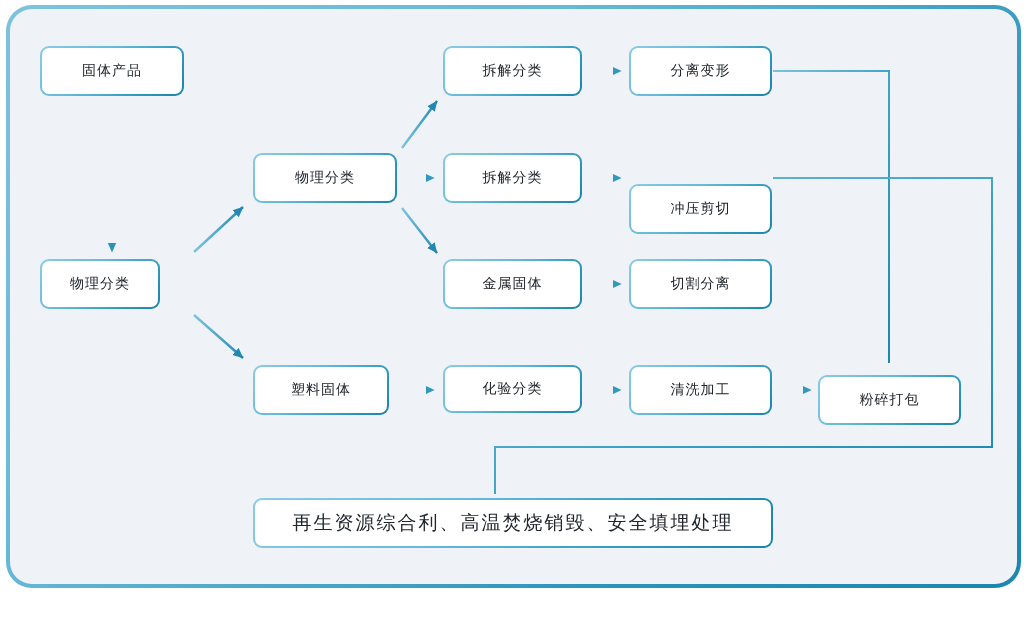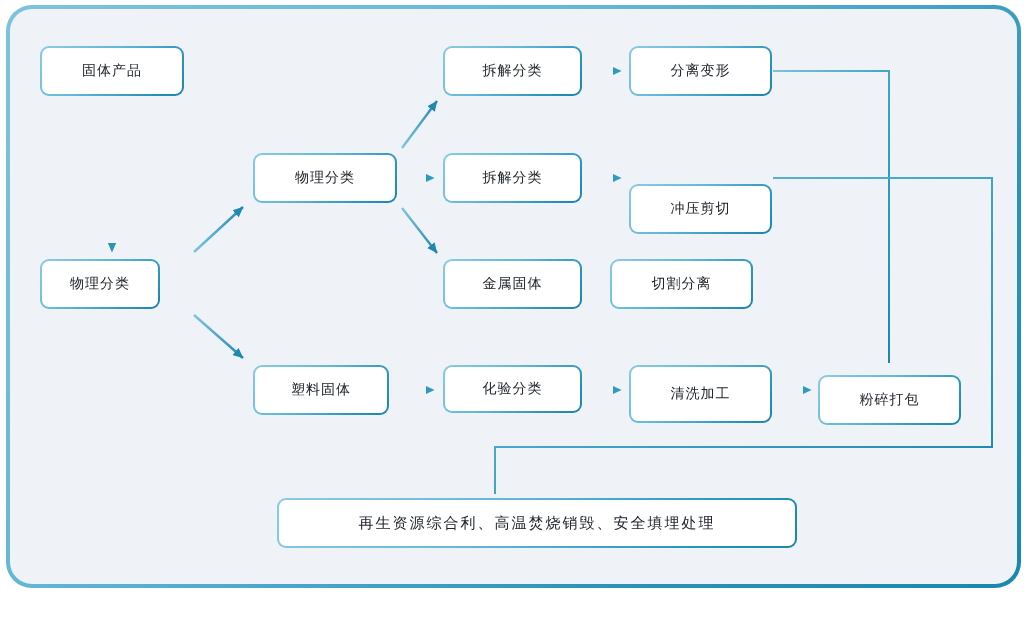--- a/index.html
+++ b/index.html
@@ -59,23 +59,22 @@
     background-clip: content-box, border-box;
     display: flex;
     align-items: center;
     justify-content: center;
     color: #20262c;
     font-size: 14px;
     letter-spacing: 1px;
     white-space: nowrap;
   }
   .node.wide-text {
-    font-size: 15px;
+    font-size: 19px;
     letter-spacing: 2px;
-    margin-left: 24px;
   }
 </style>
 </head>
 <body>
 
 <div id="canvas">
 
   <div id="diagram-panel"></div>
 
   <svg id="svg-layer" viewBox="0 0 1031 623" xmlns="http://www.w3.org/2000/svg">
@@ -146,18 +145,18 @@
   <div class="node" style="left: 40px; top: 46px; width: 144px; height: 50px;">固体产品</div>
   <div class="node" style="left: 40px; top: 259px; width: 120px; height: 50px;">物理分类</div>
   <div class="node" style="left: 253px; top: 153px; width: 144px; height: 50px;">物理分类</div>
   <div class="node" style="left: 253px; top: 365px; width: 136px; height: 50px;">塑料固体</div>
   <div class="node" style="left: 443px; top: 46px; width: 139px; height: 50px;">拆解分类</div>
   <div class="node" style="left: 443px; top: 153px; width: 139px; height: 50px;">拆解分类</div>
   <div class="node" style="left: 443px; top: 259px; width: 139px; height: 50px;">金属固体</div>
   <div class="node" style="left: 443px; top: 365px; width: 139px; height: 48px;">化验分类</div>
   <div class="node" style="left: 629px; top: 46px; width: 143px; height: 50px;">分离变形</div>
   <div class="node" style="left: 629px; top: 153px; width: 143px; height: 50px; margin-top: 31px;">冲压剪切</div>
-  <div class="node" style="left: 610px; top: 259px; width: 143px; height: 50px;">切割分离</div>
-  <div class="node" style="left: 629px; top: 365px; width: 143px; height: 58px;">清洗加工</div>
+  <div class="node" style="left: 629px; top: 259px; width: 143px; height: 50px;">切割分离</div>
+  <div class="node" style="left: 629px; top: 365px; width: 143px; height: 50px;">清洗加工</div>
   <div class="node" style="left: 818px; top: 375px; width: 143px; height: 50px;">粉碎打包</div>
   <div class="node wide-text" style="left: 253px; top: 498px; width: 520px; height: 50px;">再生资源综合利、高温焚烧销毁、安全填埋处理</div>
 
 </div>
 
 </body></html>

